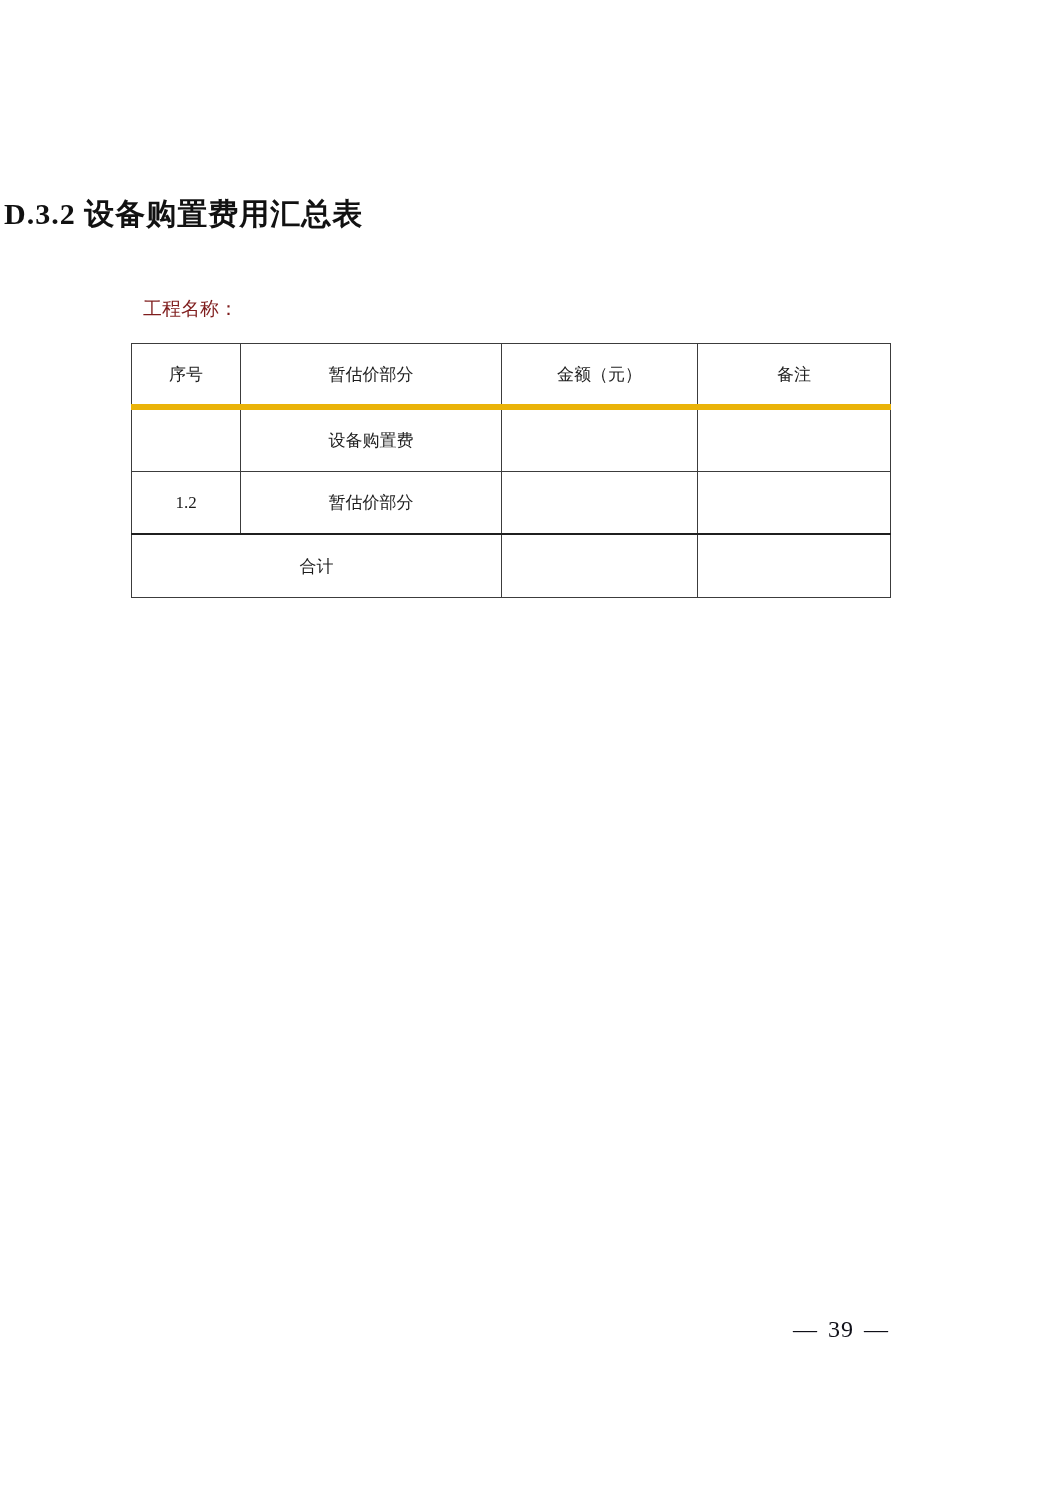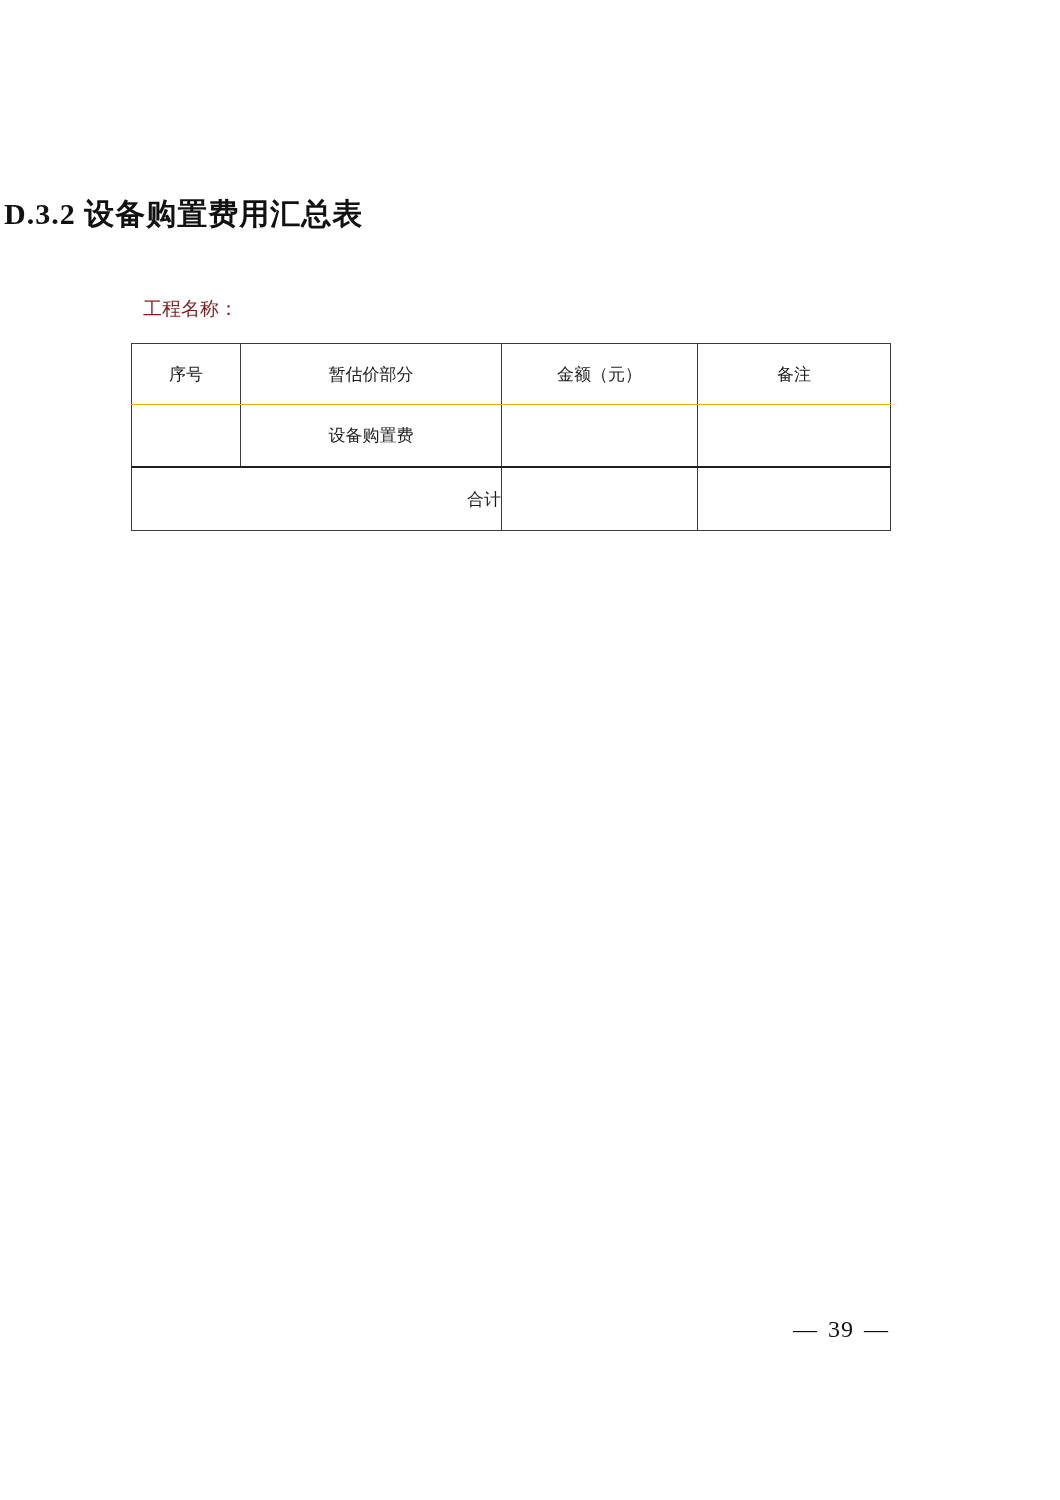--- a/index.html
+++ b/index.html
@@ -49,29 +49,28 @@
     text-align: center;
     vertical-align: middle;
     font-size: 17px;
     font-weight: normal;
     padding: 0;
     color: #1c1c1c;
     overflow: hidden;
   }
   .cost-table thead th {
     height: 60px;
-    border-bottom: 1px solid #eab308;
+    border-bottom: 6px solid #eab308;
   }
   .cost-table tbody tr.data-row td {
     height: 61px;
   }
   .cost-table tr.total-row td {
     height: 62px;
     border-top: 2px solid #1f1f1f;
-    text-align: right;
   }
   .page-footer {
     position: absolute;
     top: 1316px;
     right: 161px;
     font-size: 24px;
     color: #101018;
     letter-spacing: 1px;
     white-space: nowrap;
   }
@@ -103,20 +102,26 @@
         <th>备注</th>
       </tr>
     </thead>
     <tbody>
       <tr class="data-row">
         <td></td>
         <td>设备购置费</td>
         <td></td>
         <td></td>
       </tr>
+      <tr class="data-row">
+        <td>1.2</td>
+        <td>暂估价部分</td>
+        <td></td>
+        <td></td>
+      </tr>
       <tr class="total-row">
         <td colspan="2">合计</td>
         <td></td>
         <td></td>
       </tr>
     </tbody>
   </table>
 
   <div class="page-footer">
     <span class="dash">—</span><span>39</span><span class="dash">—</span>

